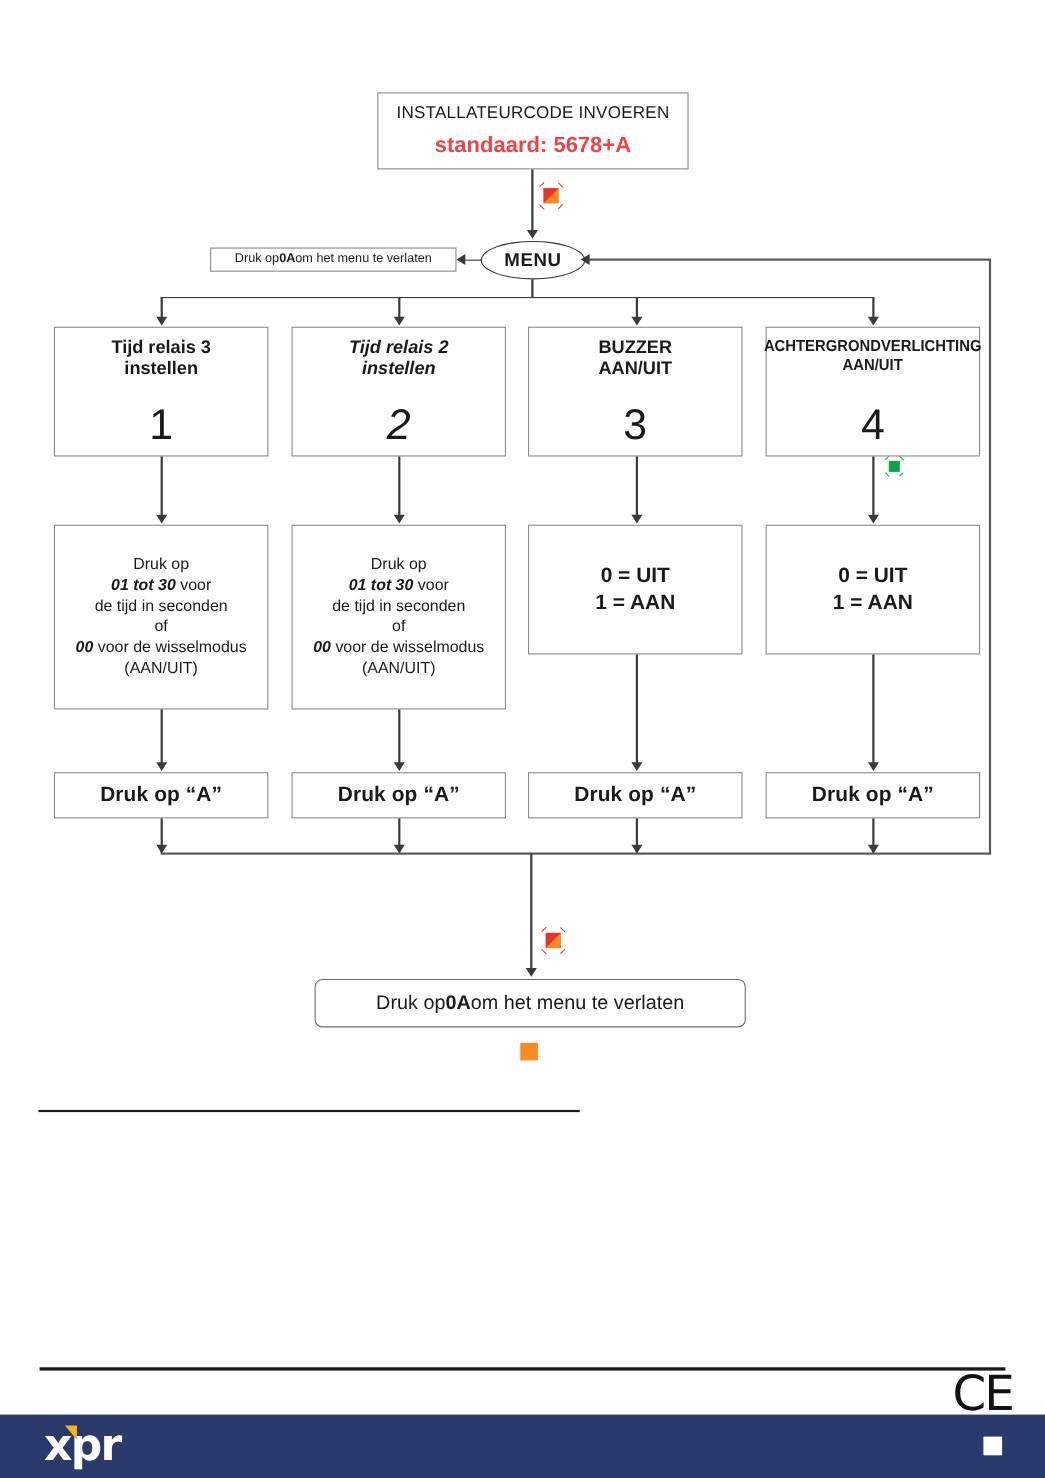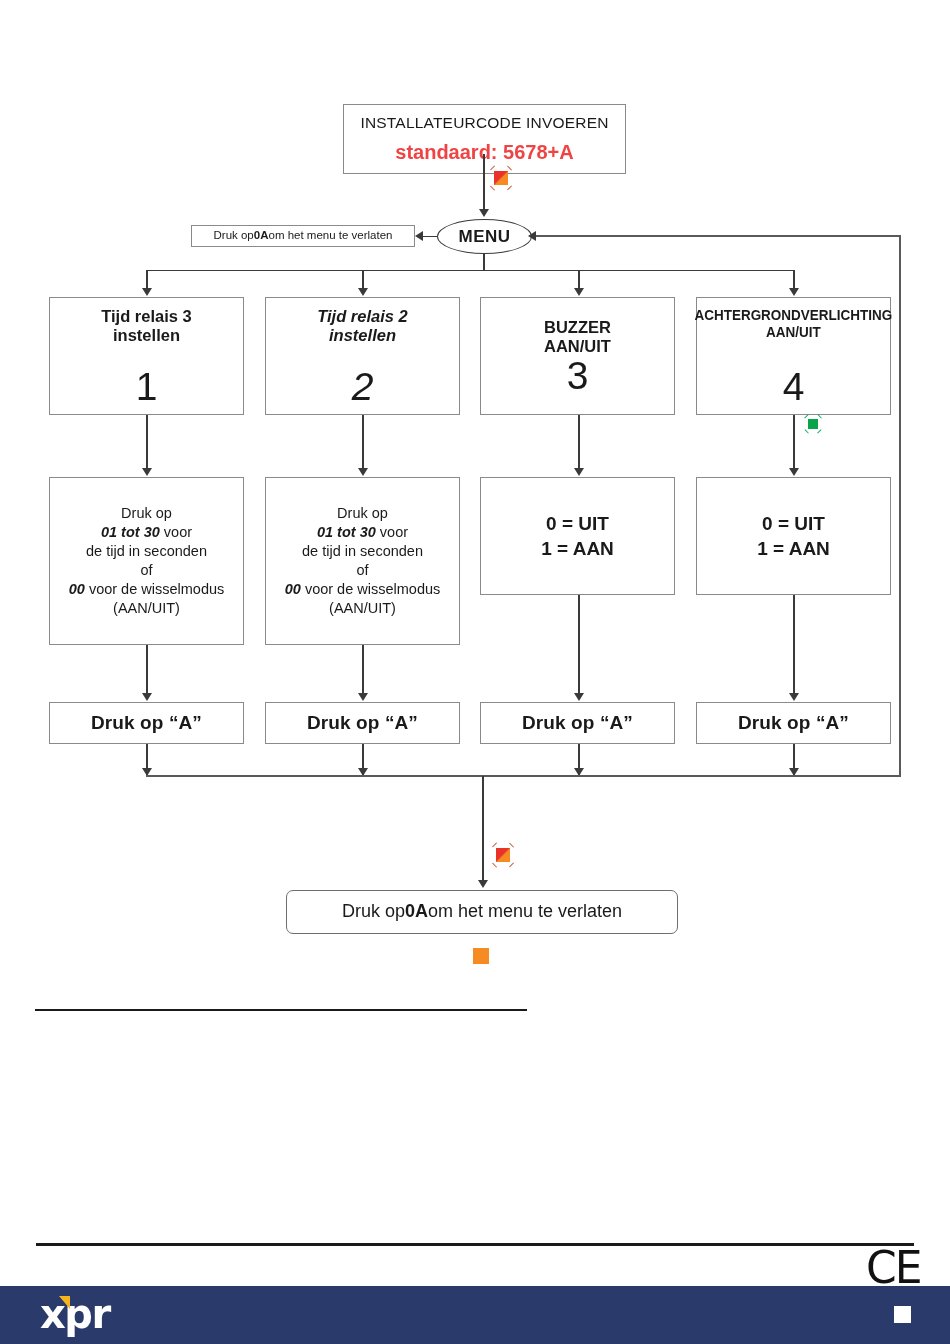--- a/index.html
+++ b/index.html
@@ -32,21 +32,20 @@
     justify-content: center;
     text-align: center;
     line-height: 1.18;
   }
 
   
   .code-box {
     left: 343px; top: 84px;
     width: 283px; height: 70px;
     justify-content: space-evenly;
-    margin-top: 20px;
   }
   .code-title {
     font-size: 15.5px;
     letter-spacing: 0.2px;
     color: #1a1a1a;
   }
   .code-default {
     font-size: 20px;
     font-weight: bold;
     color: #ef4444;
@@ -321,21 +320,21 @@
   </div>
 
   <div class="box opt-box" style="left:265px; width:195px;font-style:italic;">
     <div class="opt-title">
       <div>Tijd relais 2</div>
       <div>instellen</div>
     </div>
     <div class="opt-num">2</div>
   </div>
 
-  <div class="box opt-box" style="left:480px; width:195px;justify-content:center;">
+  <div class="box opt-box" style="left:480px; width:195px;">
     <div class="opt-title">
       <div>BUZZER</div>
       <div>AAN/UIT</div>
     </div>
     <div class="opt-num">3</div>
   </div>
 
   <div class="box opt-box" style="left:696px; width:195px;">
     <div class="opt-title condensed">
       <div>ACHTERGRONDVERLICHTING</div>

